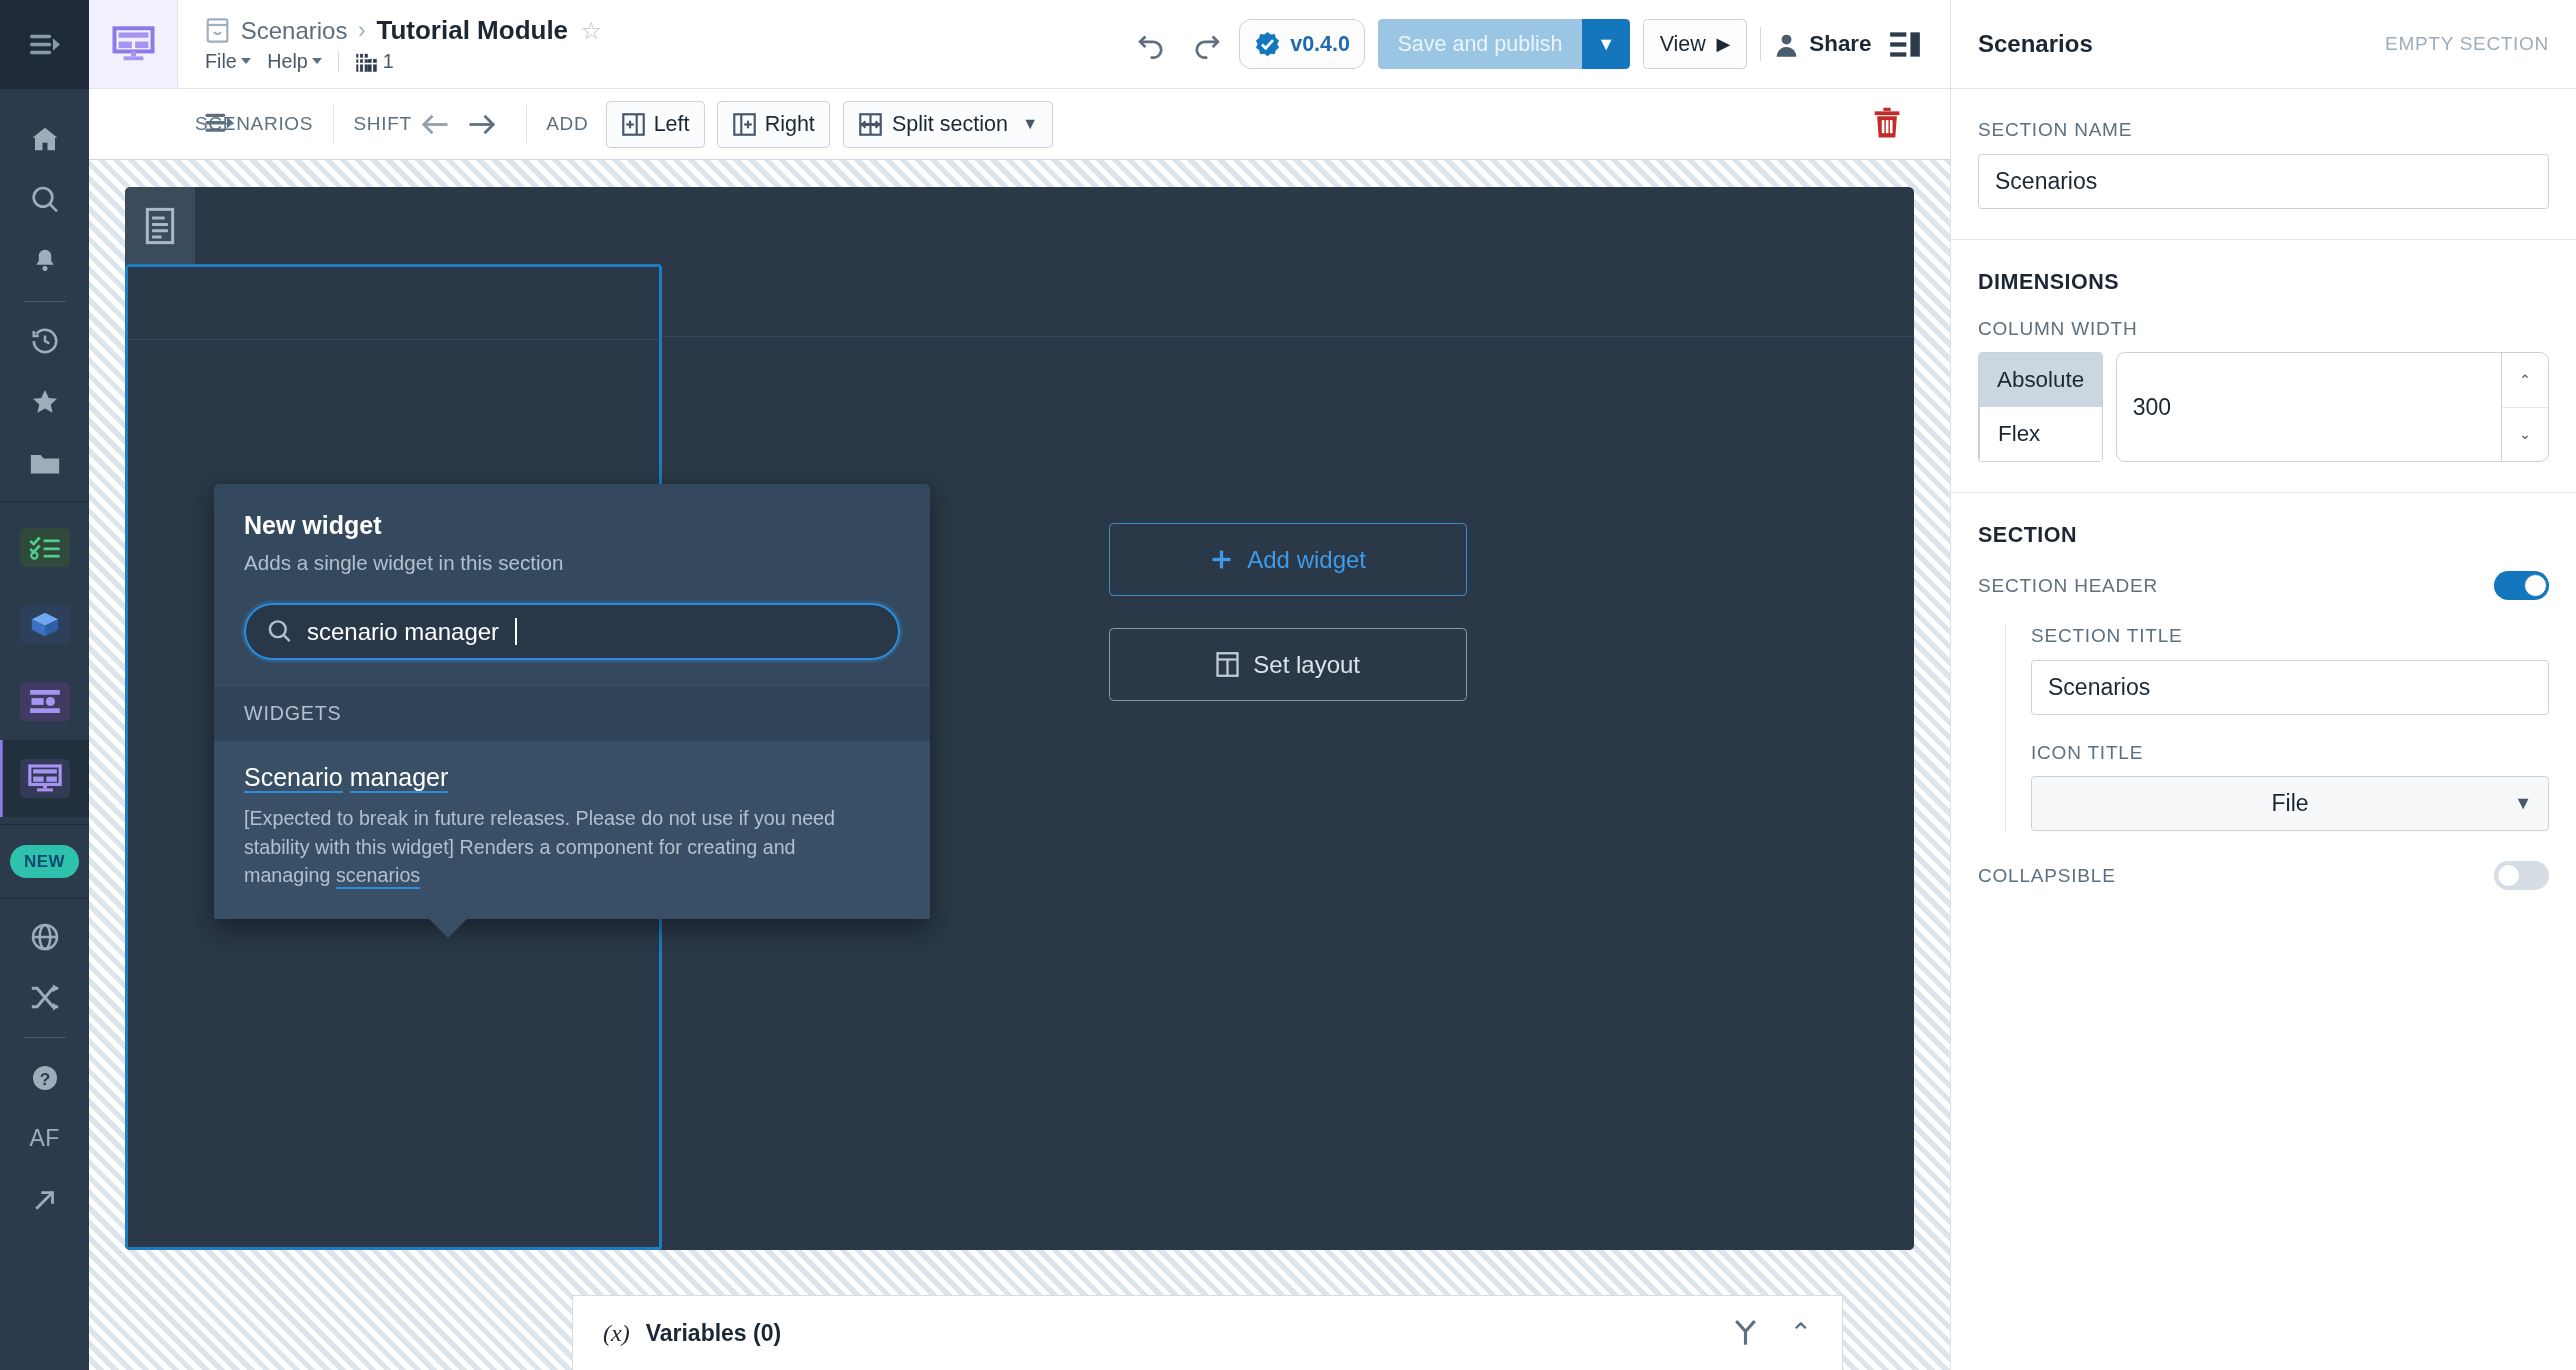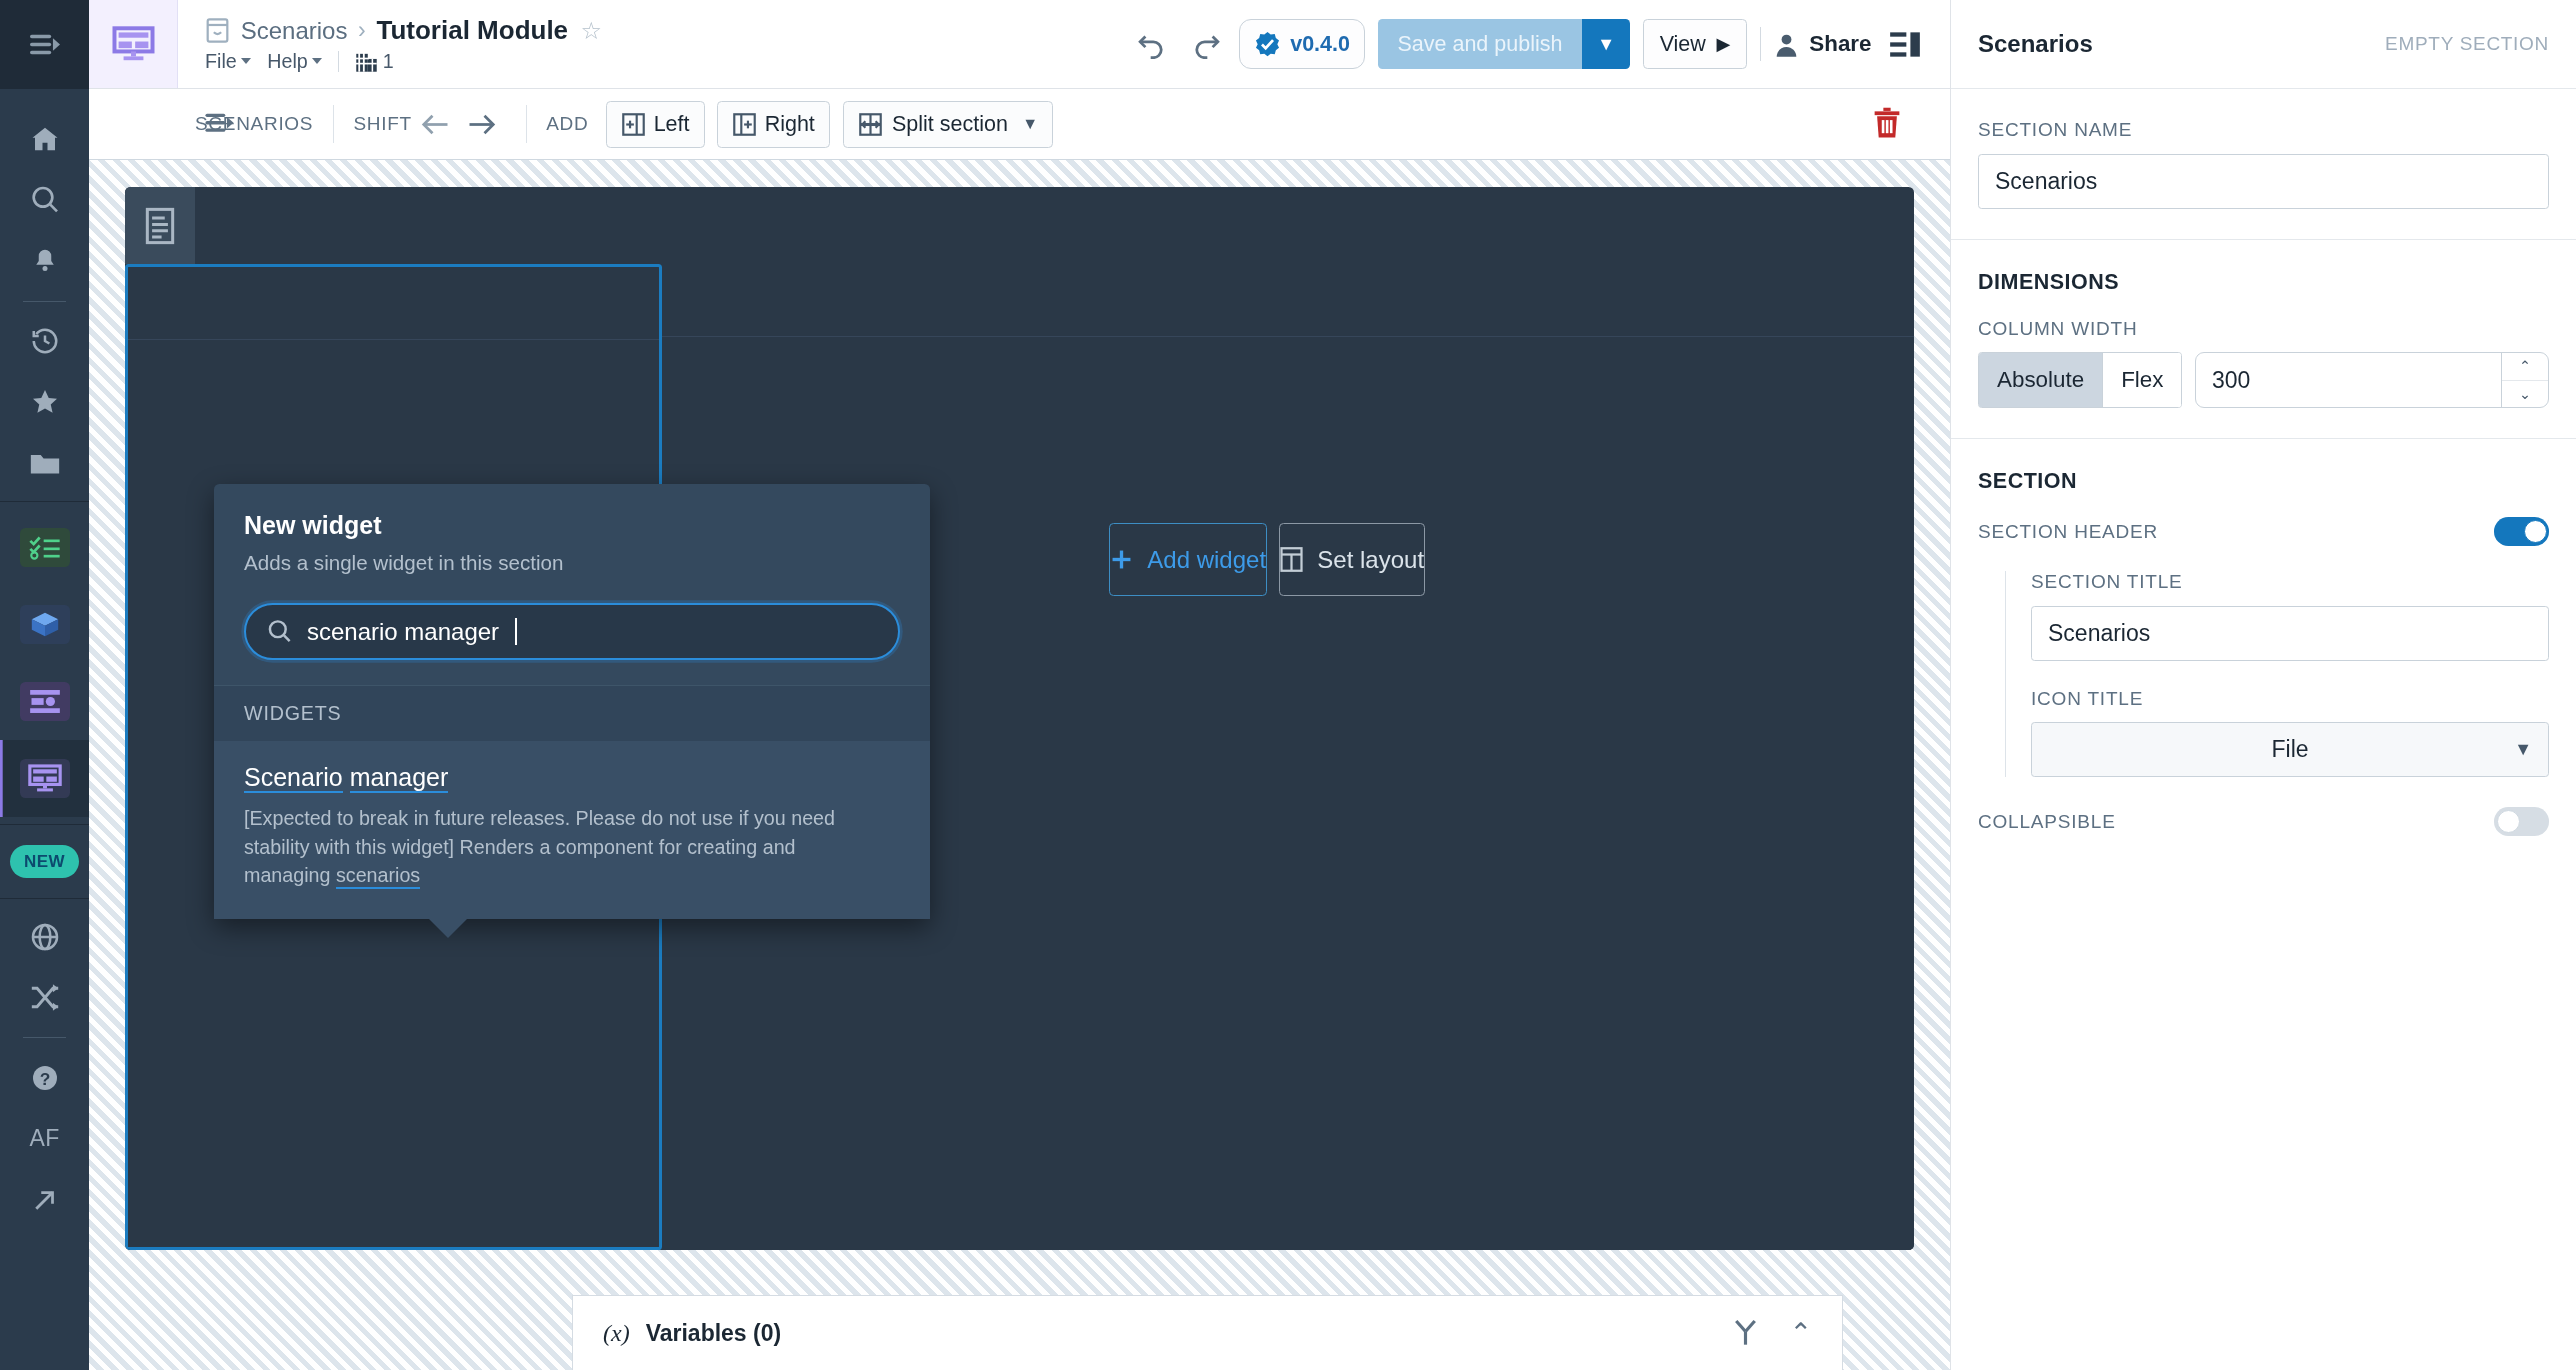--- a/index.html
+++ b/index.html
@@ -149,21 +149,21 @@
     width: 537px; border: 3.6px solid #1b7cc0; border-radius: 3.6px;
     background: #2a3847; box-sizing: border-box;
   }
   .col.right { flex: 1 1 auto; background: #2a3847; }
   .col .col-header-strip {
     position: absolute; left: 0; right: 0; top: 0; height: 73px;
     border-bottom: 0.9px solid #36465a;
   }
   .col-btns {
     position: absolute; left: 50%; transform: translateX(-50%);
-    top: 259px; width: 358px; display: flex; flex-direction: row; gap: 12px;
+    top: 259px; width: 358px; display: flex; flex-direction: column; gap: 32px;
   }
   .btn-addwidget {
     height: 73px; border-radius: 4.5px; display: flex; align-items: center; justify-content: center;
     gap: 14.3px; font-size: 24px; color: #3d9be9;
     border: 0.9px solid #3d8ec4; background: transparent;
   }
   .btn-addwidget.sel { background: #1e4a6b; border-color: #3d9be9; }
   .btn-setlayout {
     height: 73px; border-radius: 4.5px; display: flex; align-items: center; justify-content: center;
     gap: 14.3px; font-size: 24px; color: #dbe3ea;
@@ -193,21 +193,21 @@
   #props-head .pt { font-size: 24px; color: #1b2733; font-weight: bold; }
   #props-head .pe { margin-left: auto; font-size: 19px; color: #9fadbb; letter-spacing: 0.7px; }
   .psec { padding: 30px 27px 30px 27px; border-bottom: 0.9px solid #e4e8ec; }
   .plabel { font-size: 19px; color: #5d7082; letter-spacing: 0.8px; margin-bottom: 12.5px; }
   .phead { font-size: 21.5px; color: #1b2733; font-weight: bold; letter-spacing: 0.5px; margin-bottom: 23px; }
   .pinput {
     height: 55px; border: 0.9px solid #c9d2da; border-radius: 3.6px; background: #fff;
     display: flex; align-items: center; padding: 0 16px; font-size: 23px; color: #1b2733;
   }
   .seg-row { display: flex; gap: 12.5px; }
-  .seg { display: flex; border: 0.9px solid #c9d2da; border-radius: 3.6px; overflow: hidden; }
+  .seg { display: flex; border: 0.9px solid #c9d2da; border-radius: 3.6px; overflow: hidden; flex-direction: column; }
   .seg > div { height: 54px; display: flex; align-items: center; padding: 0 18px; font-size: 22.4px; color: #1b2733; background: #fff; }
   .seg > div.on { background: #ccd6e0; }
   .seg > div + div { border-left: 0.9px solid #c9d2da; }
   .numwrap { flex: 1 1 auto; display: flex; border: 0.9px solid #c9d2da; border-radius: 9px; overflow: hidden; background: #fff; }
   .numwrap .nval { flex: 1 1 auto; display: flex; align-items: center; padding: 0 16px; font-size: 23px; color: #1b2733; }
   .spin { width: 47px; border-left: 0.9px solid #c9d2da; display: flex; flex-direction: column; }
   .spin > div { flex: 1; display: flex; align-items: center; justify-content: center; color: #46586a; }
   .spin > div + div { border-top: 0.9px solid #e4e8ec; }
   .togrow { display: flex; align-items: center; }
   .togrow .tl { font-size: 19px; color: #5d7082; letter-spacing: 0.8px; }

